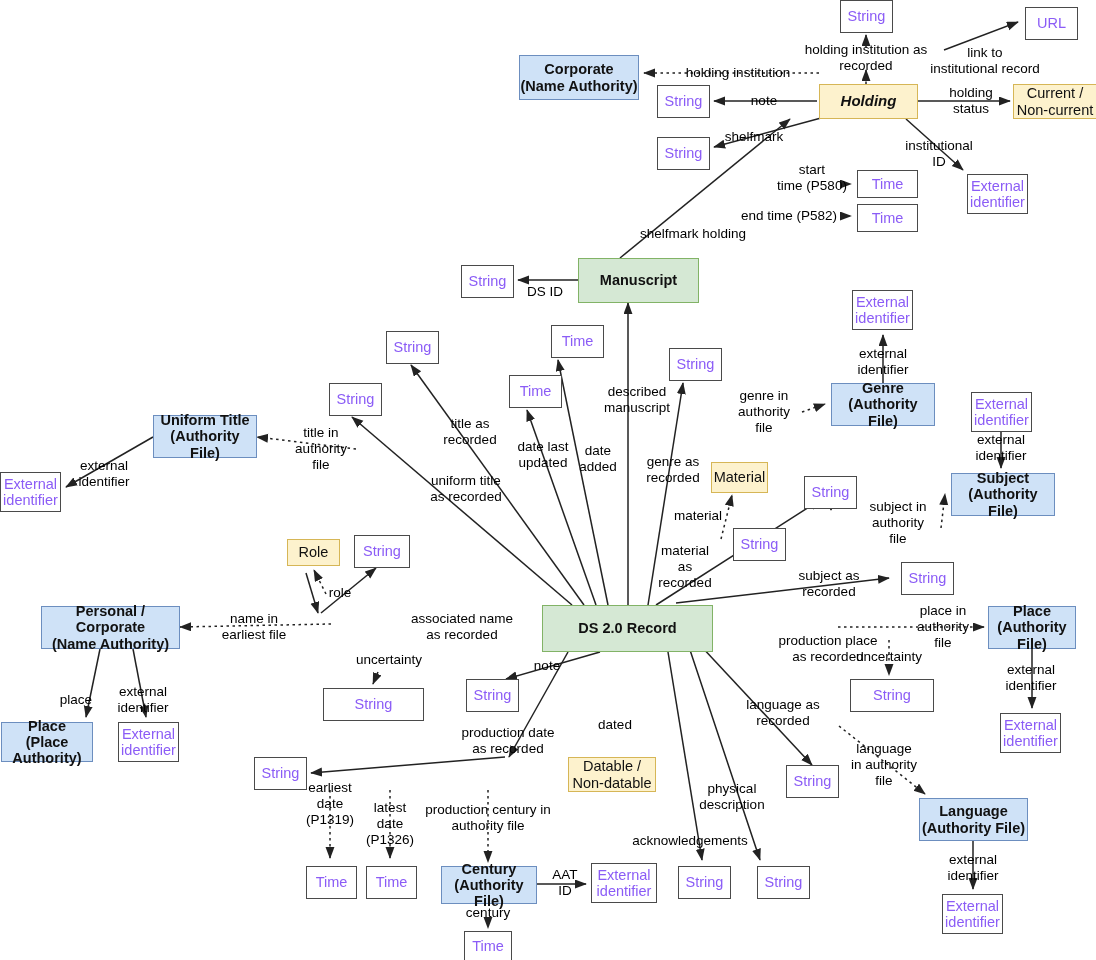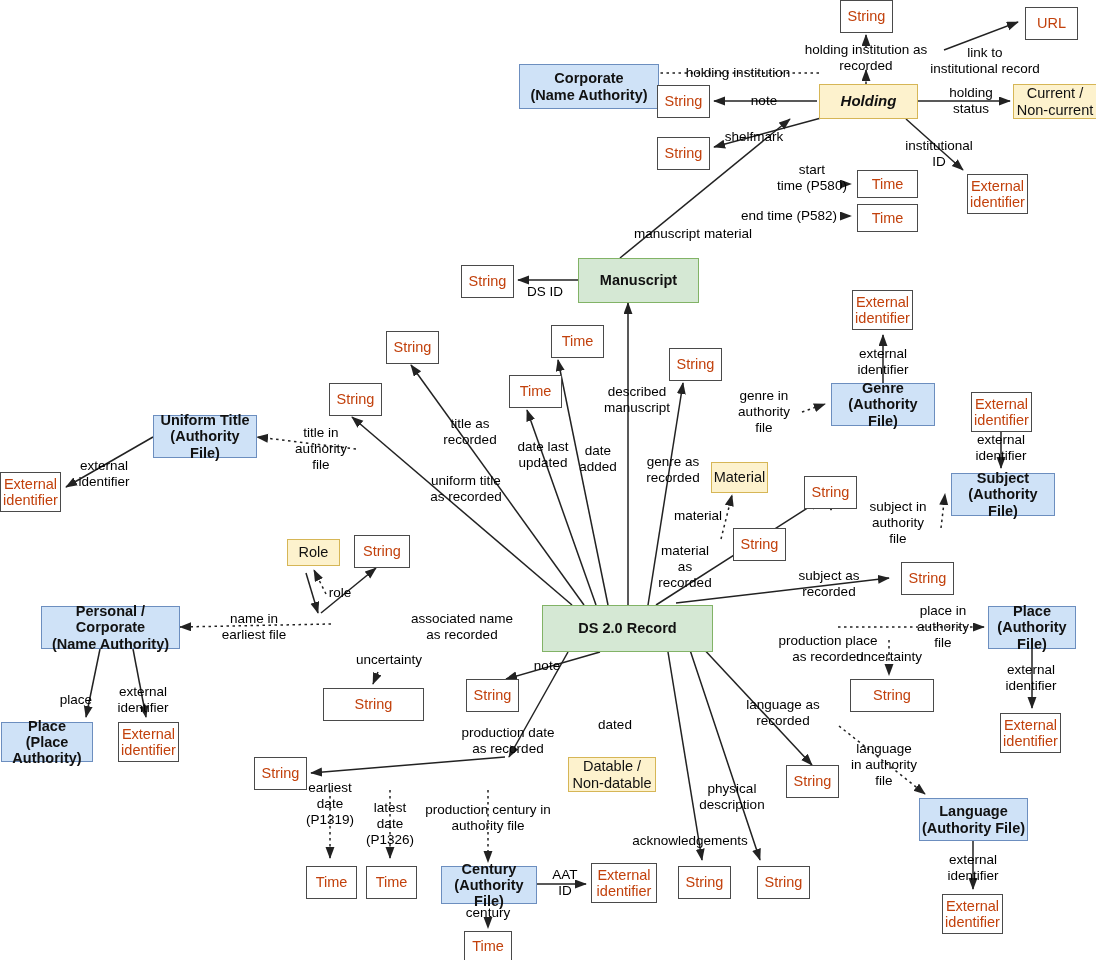--- a/index.html
+++ b/index.html
@@ -1,20 +1,20 @@
 <!DOCTYPE html>
 <html><head>
 <meta charset="utf-8">
 <style>
   html,body{margin:0;padding:0;background:#ffffff;}
   body{width:1096px;height:960px;overflow:hidden;font-family:"Liberation Sans",sans-serif;}
   #stage{position:relative;width:1096px;height:960px;}
   svg{position:absolute;left:0;top:0;width:1096px;height:960px;}
   .node{position:absolute;box-sizing:border-box;display:flex;align-items:center;justify-content:center;text-align:center;line-height:1.12;}
-  .n-plain{background:#ffffff;border:1.6px solid #4a4a4a;font-size:14.5px;color:#c2410c;}
+  .n-plain{background:#ffffff;border:1.6px solid #4a4a4a;font-size:14.5px;color:#8b5cf6;}
   .n-green{background:#d5e8d4;border:1.6px solid #82b366;font-size:14.5px;font-weight:bold;color:#111;}
   .n-blue{background:#cfe2f7;border:1.6px solid #6c8ebf;font-size:14.5px;font-weight:bold;color:#111;}
   .n-yellow{background:#fdf2cd;border:1.6px solid #d6b656;font-size:14.5px;color:#111;}
   .n-yellow-i{background:#fdf2cd;border:1.6px solid #d6b656;font-size:15px;font-style:italic;font-weight:bold;color:#111;}
   .lbl{position:absolute;font-size:13.5px;color:#000000;text-align:center;line-height:1.18;white-space:pre-line;}
   .ctr{transform:translate(-50%,-50%);}
 </style>
 </head>
 <body>
 
@@ -80,21 +80,21 @@
       <path d="M838,627 L984,627"></path>
       <path d="M889,640 L889,675"></path>
       <path d="M839,726 L925,794"></path>
     </g>
   </svg>
 
   <div id="nodes">
       <div class="node n-yellow-i" style="left: 819px; top: 84px; width: 99px; height: 35px; white-space: pre-line;">Holding</div>
       <div class="node n-green" style="left: 578px; top: 258px; width: 121px; height: 45px; white-space: pre-line;">Manuscript</div>
       <div class="node n-green" style="left: 542px; top: 605px; width: 171px; height: 47px; white-space: pre-line;">DS 2.0 Record</div>
-      <div class="node n-blue" style="left: 519px; top: 64px; width: 140px; height: 45px; white-space: pre-line;">Corporate
+      <div class="node n-blue" style="left: 519px; top: 55px; width: 120px; height: 45px; white-space: pre-line;">Corporate
 (Name Authority)</div>
       <div class="node n-plain" style="left: 840px; top: 0px; width: 53px; height: 33px; white-space: pre-line;">String</div>
       <div class="node n-plain" style="left: 1025px; top: 7px; width: 53px; height: 33px; white-space: pre-line;">URL</div>
       <div class="node n-plain" style="left: 657px; top: 85px; width: 53px; height: 33px; white-space: pre-line;">String</div>
       <div class="node n-plain" style="left: 657px; top: 137px; width: 53px; height: 33px; white-space: pre-line;">String</div>
       <div class="node n-yellow" style="left: 1013px; top: 84px; width: 84px; height: 35px; white-space: pre-line;">Current /
 Non-current</div>
       <div class="node n-plain" style="left: 857px; top: 170px; width: 61px; height: 28px; white-space: pre-line;">Time</div>
       <div class="node n-plain" style="left: 857px; top: 204px; width: 61px; height: 28px; white-space: pre-line;">Time</div>
       <div class="node n-plain" style="left: 967px; top: 174px; width: 61px; height: 40px; white-space: pre-line;">External
@@ -162,21 +162,21 @@
       <div class="lbl ctr" style="left: 738px; top: 73px;">holding institution</div>
       <div class="lbl ctr" style="left: 764px; top: 101px;">note</div>
       <div class="lbl ctr" style="left: 754px; top: 137px;">shelfmark</div>
       <div class="lbl ctr" style="left: 971px; top: 101px;">holding
 status</div>
       <div class="lbl ctr" style="left: 939px; top: 154px;">institutional
 ID</div>
       <div class="lbl ctr" style="left: 812px; top: 178px;">start
 time (P580)</div>
       <div class="lbl ctr" style="left: 789px; top: 216px;">end time (P582)</div>
-      <div class="lbl ctr" style="left: 693px; top: 234px;">manuscript material</div>
+      <div class="lbl ctr" style="left: 693px; top: 234px;">shelfmark holding</div>
       <div class="lbl ctr" style="left: 545px; top: 292px;">DS ID</div>
       <div class="lbl ctr" style="left: 321px; top: 449px;">title in
 authority
 file</div>
       <div class="lbl ctr" style="left: 470px; top: 432px;">title as
 recorded</div>
       <div class="lbl ctr" style="left: 466px; top: 489px;">uniform title
 as recorded</div>
       <div class="lbl ctr" style="left: 543px; top: 455px;">date last
 updated</div>

